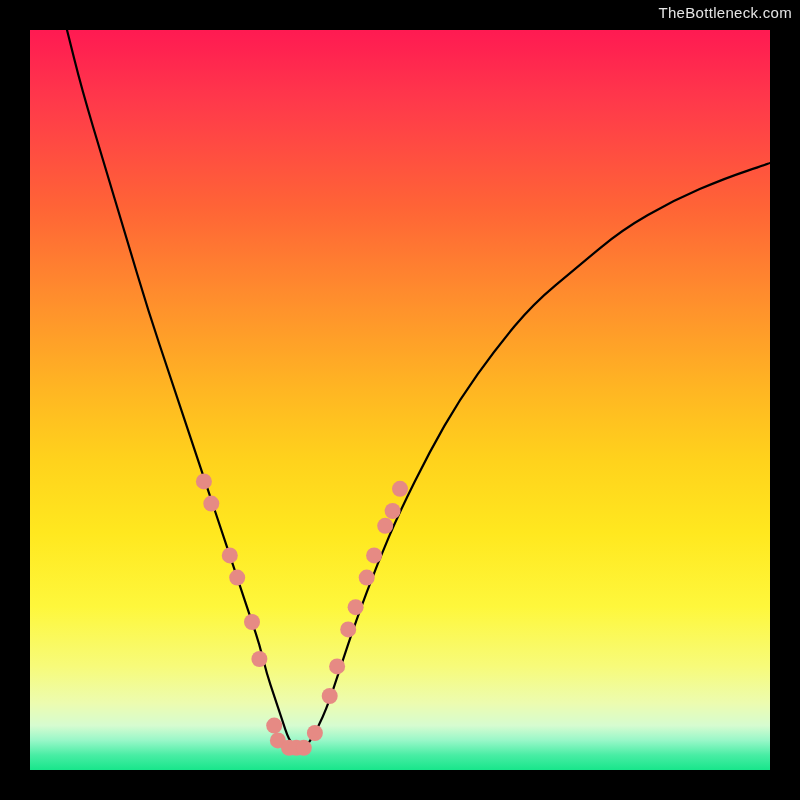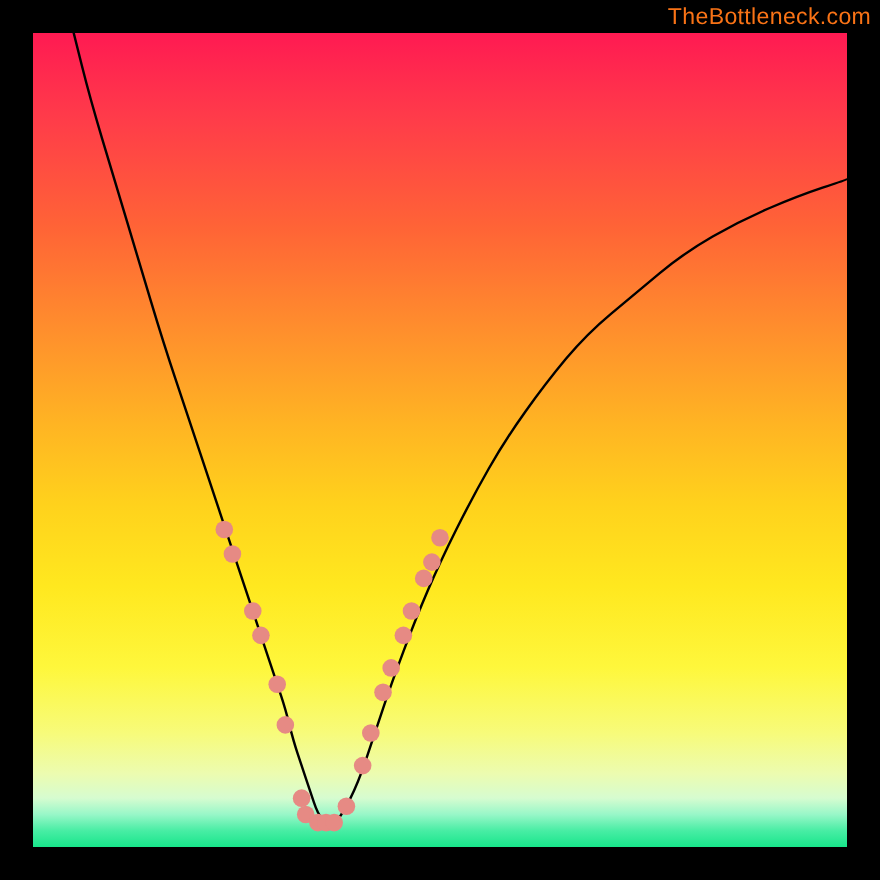--- a/index.html
+++ b/index.html
@@ -38,22 +38,22 @@
       #d6fcd0 94%,
       #98f7c8 96%,
       #48eda4 98%,
       #18e68b 100%
     );
   }
   .watermark {
     position: absolute;
     top: 4px;
     right: 8px;
-    color: #f97316;
-    font-size: 21px;
+    color: #e5e5e5;
+    font-size: 15px;
     font-weight: 500;
     letter-spacing: 0.3px;
     user-select: none;
   }
   svg.curve {
     position: absolute;
     left: 0;
     top: 0;
     width: 740px;
     height: 740px;

